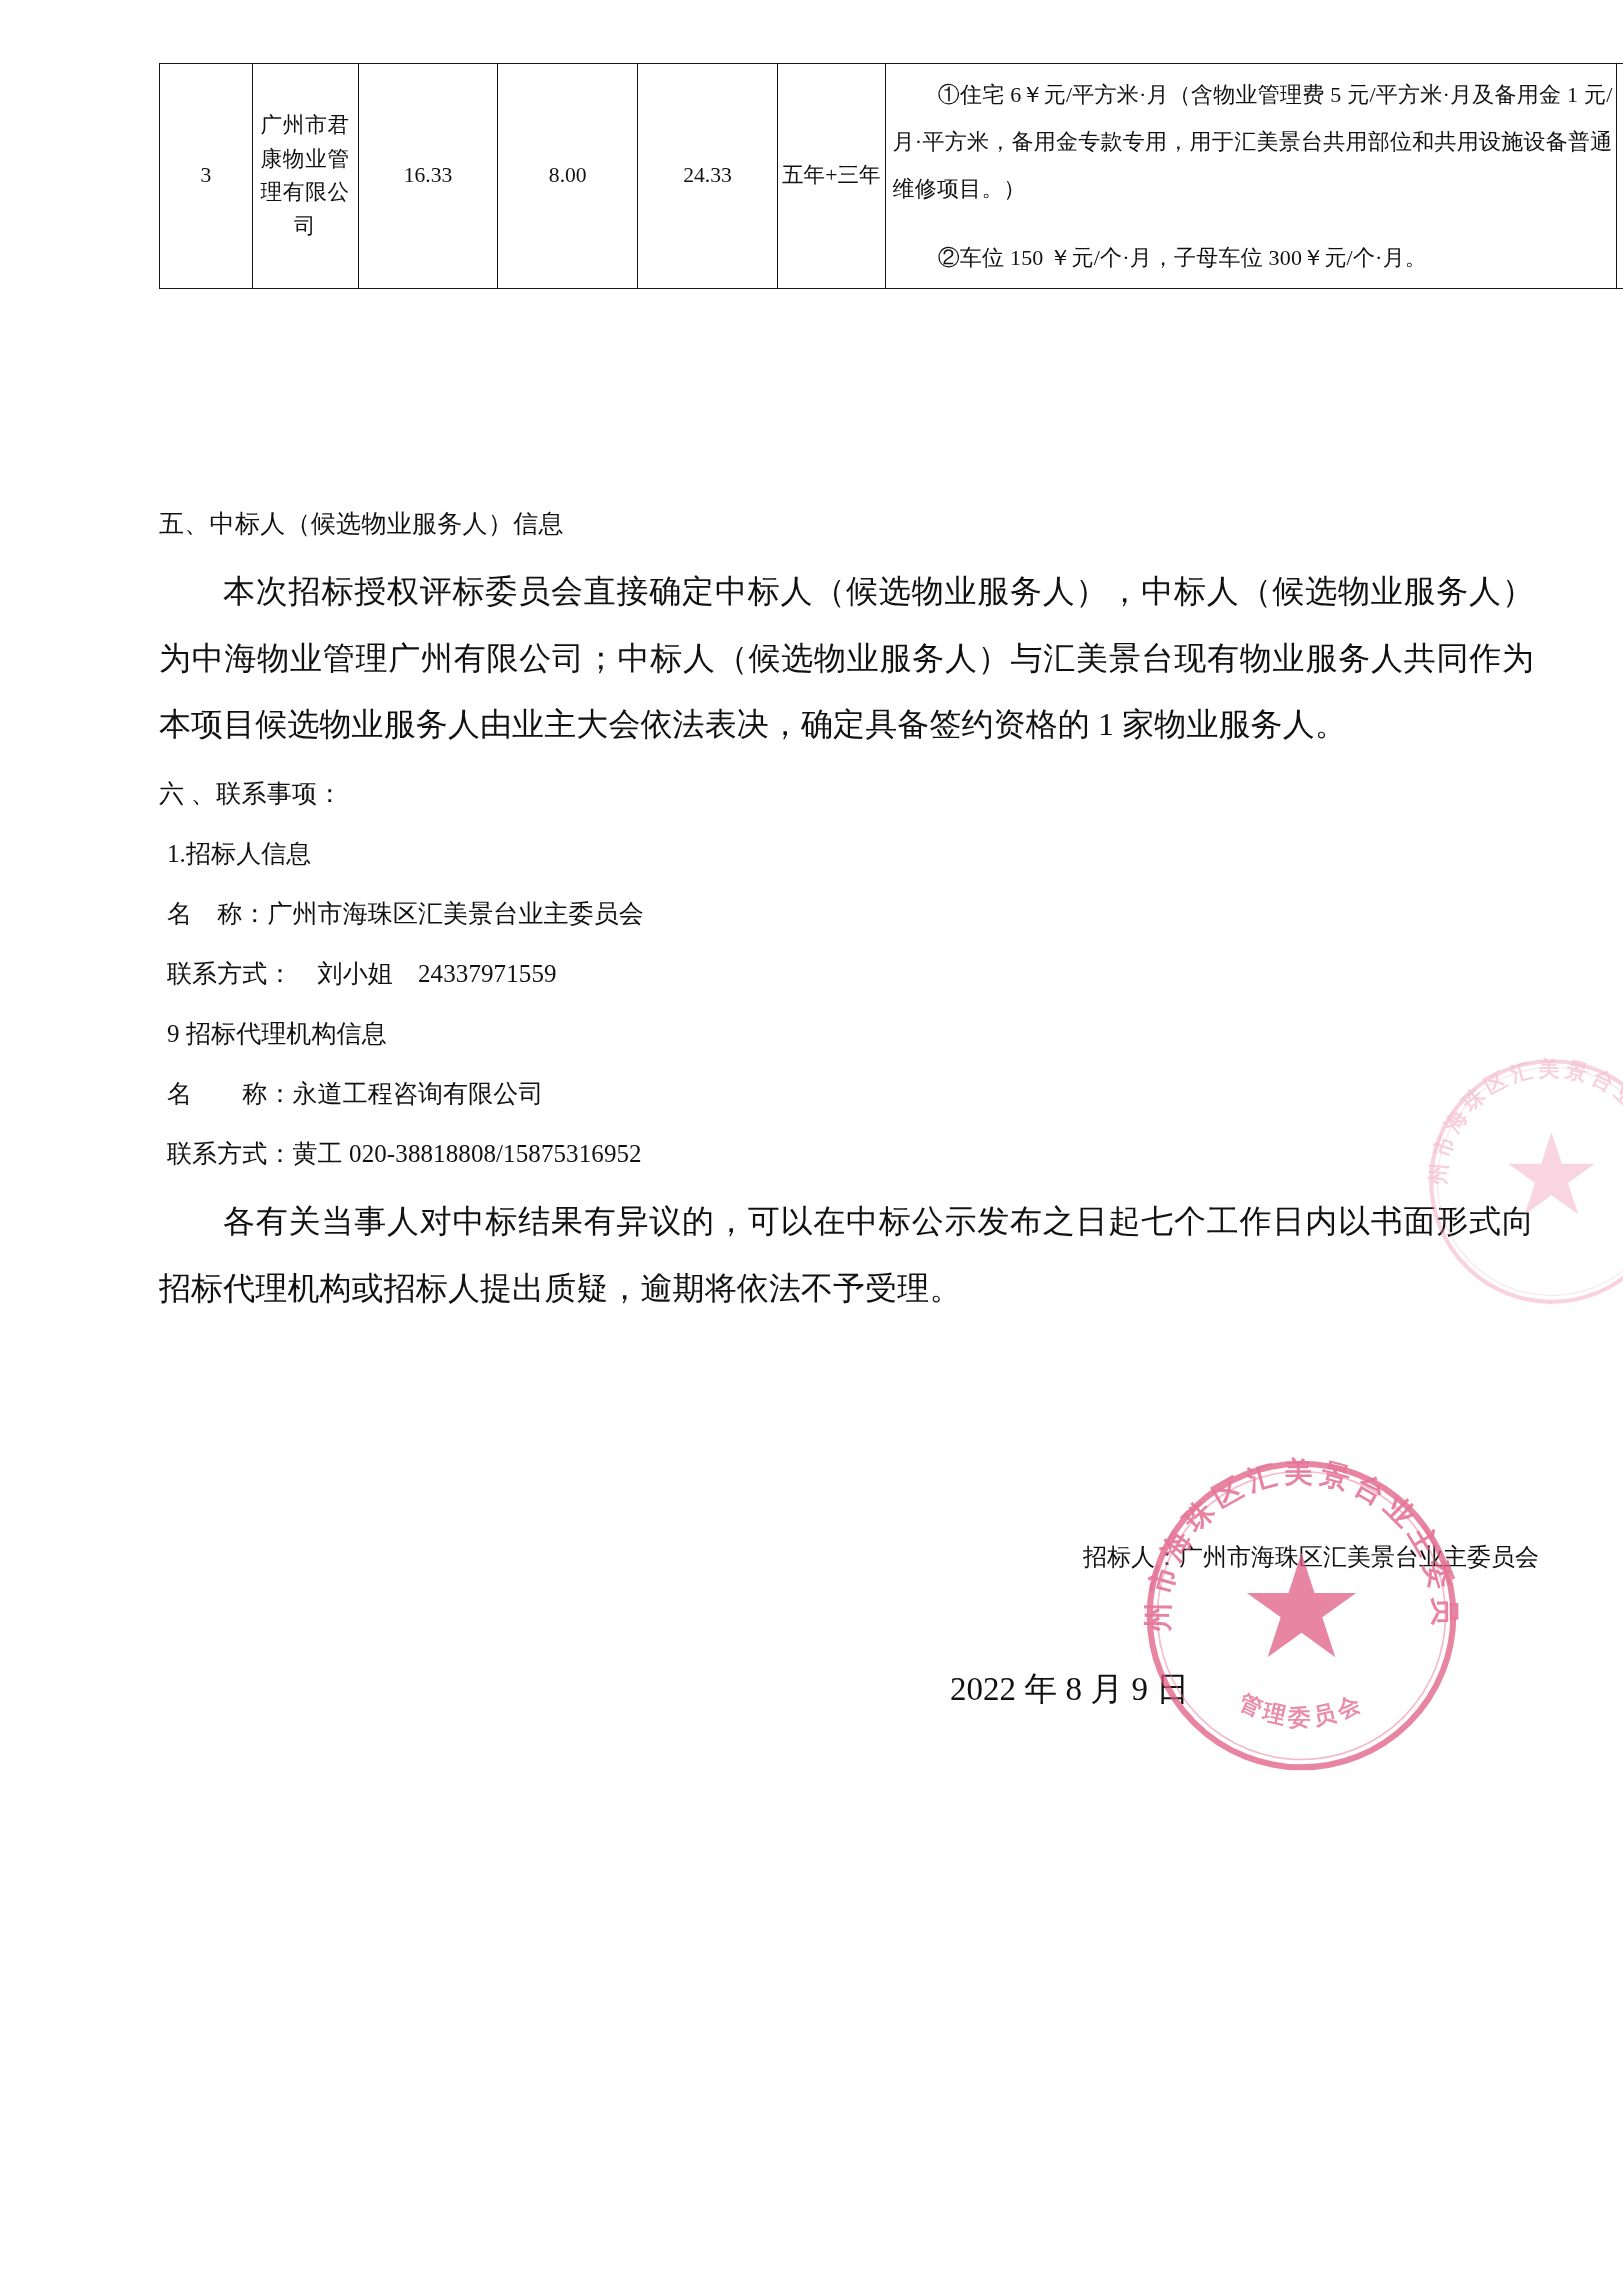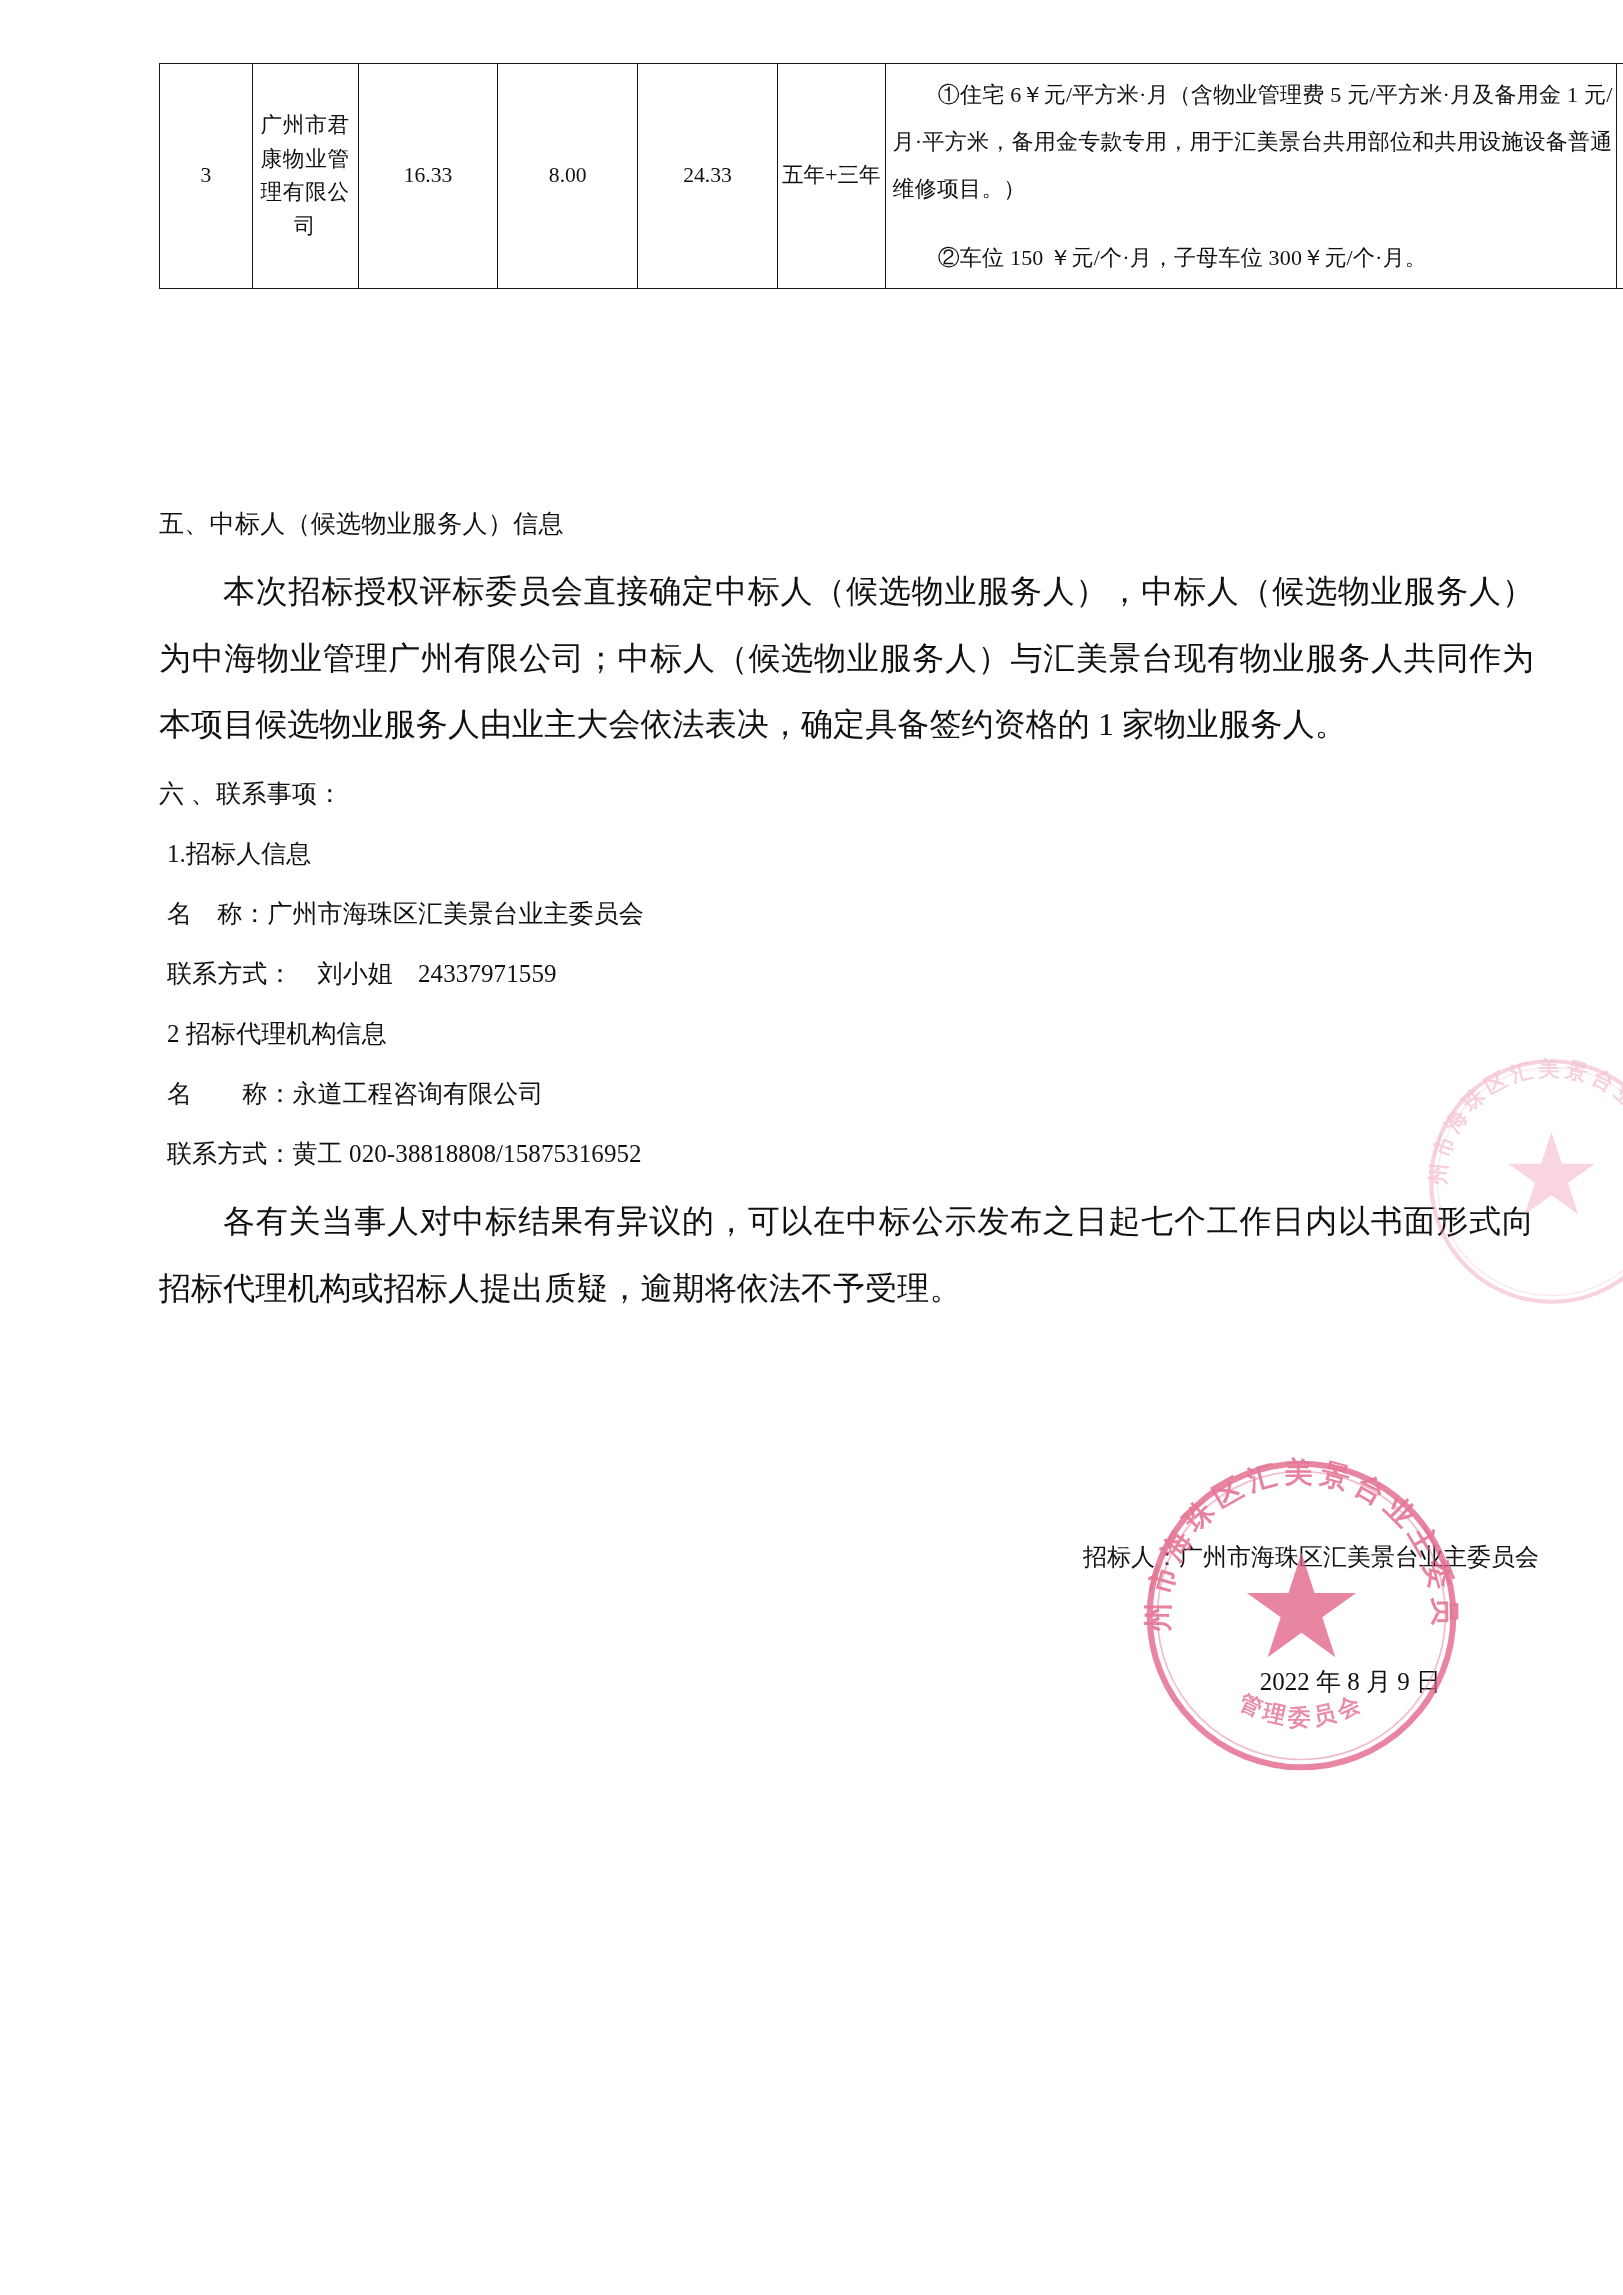--- a/index.html
+++ b/index.html
@@ -99,24 +99,23 @@
     width: 589px;
   }
   .sign-line {
     font-size: 24px;
     line-height: 1.9;
     margin: 0;
     text-align: right;
     white-space: pre;
   }
   .date-line {
-    font-size: 25px;
+    font-size: 33px;
     line-height: 1.9;
     margin: 77px 0 0 0;
-    text-align: right;
     padding-right: 98px;
     white-space: pre;
   }
 
   
   .seal {
     position: absolute;
     pointer-events: none;
   }
   .seal svg { display: block; }
@@ -155,21 +154,21 @@
     <p class="para">本次招标授权评标委员会直接确定中标人（候选物业服务人），中标人（候选物业服务人）为中海物业管理广州有限公司；中标人（候选物业服务人）与汇美景台现有物业服务人共同作为本项目候选物业服务人由业主大会依法表决，确定具备签约资格的 1 家物业服务人。</p>
 
     <div class="gap-sm"></div>
 
     <div class="sec-head">六 、联系事项：</div>
 
     <p class="line">1.招标人信息</p>
     <p class="line"><span>名　称：</span><span>广州市海珠区汇美景台业主委员会</span></p>
     <p class="line"><span>联系方式：</span><span>　刘小姐　24337971559</span></p>
 
-    <p class="line">2 招标代理机构信息</p>
+    <p class="line">9 招标代理机构信息</p>
     <p class="line"><span>名　　称：</span><span>永道工程咨询有限公司</span></p>
     <p class="line"><span>联系方式：</span><span>黄工 020-38818808/15875316952</span></p>
 
     <p class="para">各有关当事人对中标结果有异议的，可以在中标公示发布之日起七个工作日内以书面形式向招标代理机构或招标人提出质疑，逾期将依法不予受理。</p>
   </div>
 
   <div class="sign-block">
     <p class="sign-line"><span>招标人：</span><span>广州市海珠区汇美景台业主委员会</span></p>
     <p class="date-line">2022 年 8 月 9 日</p>
   </div>

